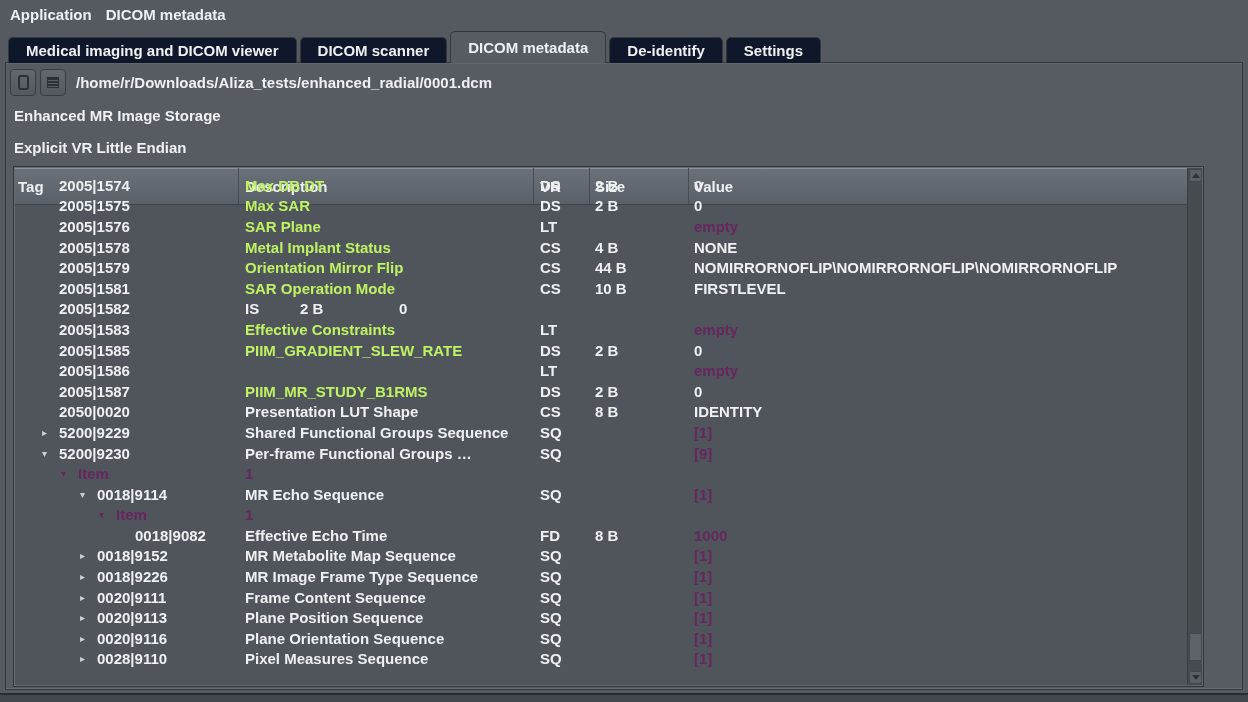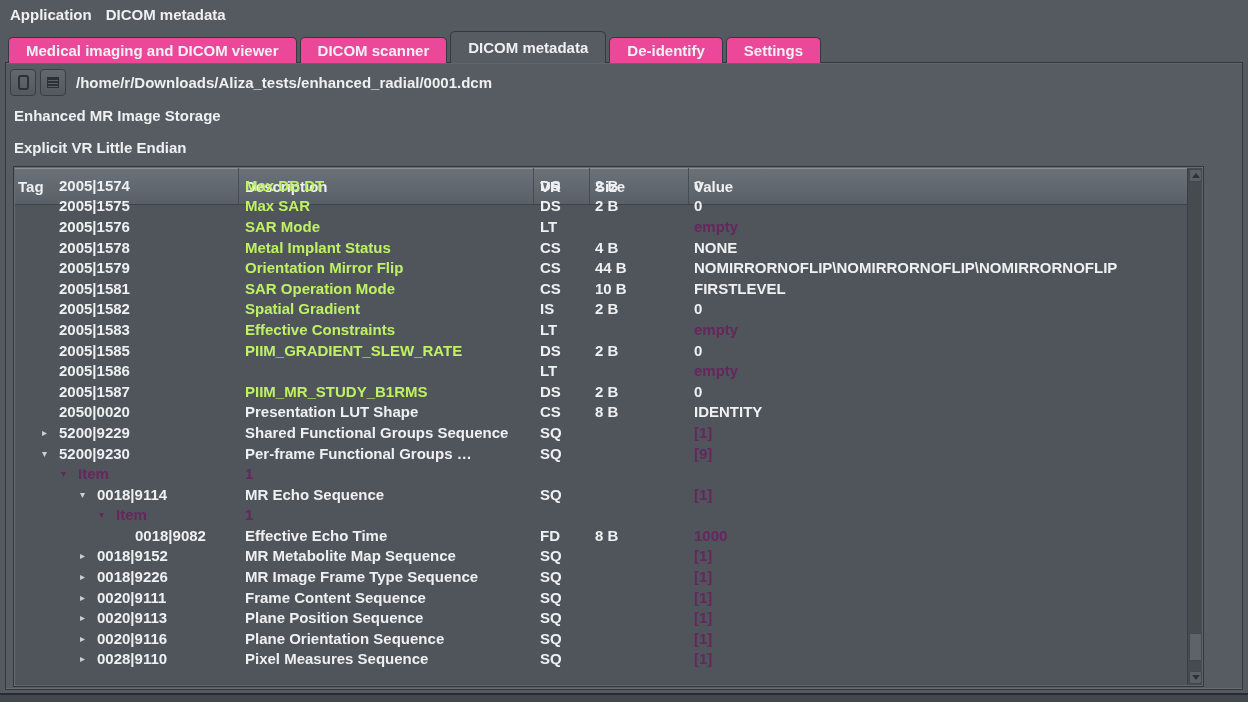--- a/index.html
+++ b/index.html
@@ -13,21 +13,21 @@
   }
 
   
   .menubar { position:absolute; top:0; left:0; right:0; height:28px;
              display:flex; align-items:center; padding-left:3px; }
   .menu-item { padding:3px 7px; white-space:nowrap; }
 
   
   .tabbar { position:absolute; top:31px; left:0; right:0; height:32px;
             padding-left:8px; display:flex; align-items:flex-end; gap:3px; z-index:3; }
-  .tab { height:26px; background:#ec4899; border:1px solid #35393d; border-bottom:none;
+  .tab { height:26px; background:#0f172a; border:1px solid #35393d; border-bottom:none;
          border-radius:5px 5px 0 0; display:flex; align-items:center; justify-content:center;
          padding:0 17px; white-space:nowrap; }
   .tab.active { height:32px; background:#575c62; z-index:4; }
 
   
   .panel { position:absolute; left:5px; top:62px; width:1238px; height:628px;
            border:1px solid #34383c; background:#575c62;
            box-shadow:inset 0 1px 0 rgba(255,255,255,0.07), inset 0 -1px 0 rgba(255,255,255,0.10); }
 
   
@@ -147,21 +147,21 @@
         <div class="cell c-desc private">Max SAR</div>
         <div class="cell c-vr">DS</div>
         <div class="cell c-size">2 B</div>
         <div class="cell c-val">0</div>
       </div>
       <div class="trow">
         <div class="cell c-tag" style="padding-left: 27px;">
           <span class="arrow"></span>
           <span class="tag-text">2005|1576</span>
         </div>
-        <div class="cell c-desc private">SAR Mode</div>
+        <div class="cell c-desc private">SAR Plane</div>
         <div class="cell c-vr">LT</div>
         <div class="cell c-size"></div>
         <div class="cell c-val muted">empty</div>
       </div>
       <div class="trow">
         <div class="cell c-tag" style="padding-left: 27px;">
           <span class="arrow"></span>
           <span class="tag-text">2005|1578</span>
         </div>
         <div class="cell c-desc private">Metal Implant Status</div>
@@ -187,21 +187,20 @@
         <div class="cell c-desc private">SAR Operation Mode</div>
         <div class="cell c-vr">CS</div>
         <div class="cell c-size">10 B</div>
         <div class="cell c-val">FIRSTLEVEL</div>
       </div>
       <div class="trow">
         <div class="cell c-tag" style="padding-left: 27px;">
           <span class="arrow"></span>
           <span class="tag-text">2005|1582</span>
         </div>
-        <div class="cell c-desc private">Spatial Gradient</div>
         <div class="cell c-vr">IS</div>
         <div class="cell c-size">2 B</div>
         <div class="cell c-val">0</div>
       </div>
       <div class="trow">
         <div class="cell c-tag" style="padding-left: 27px;">
           <span class="arrow"></span>
           <span class="tag-text">2005|1583</span>
         </div>
         <div class="cell c-desc private">Effective Constraints</div>

